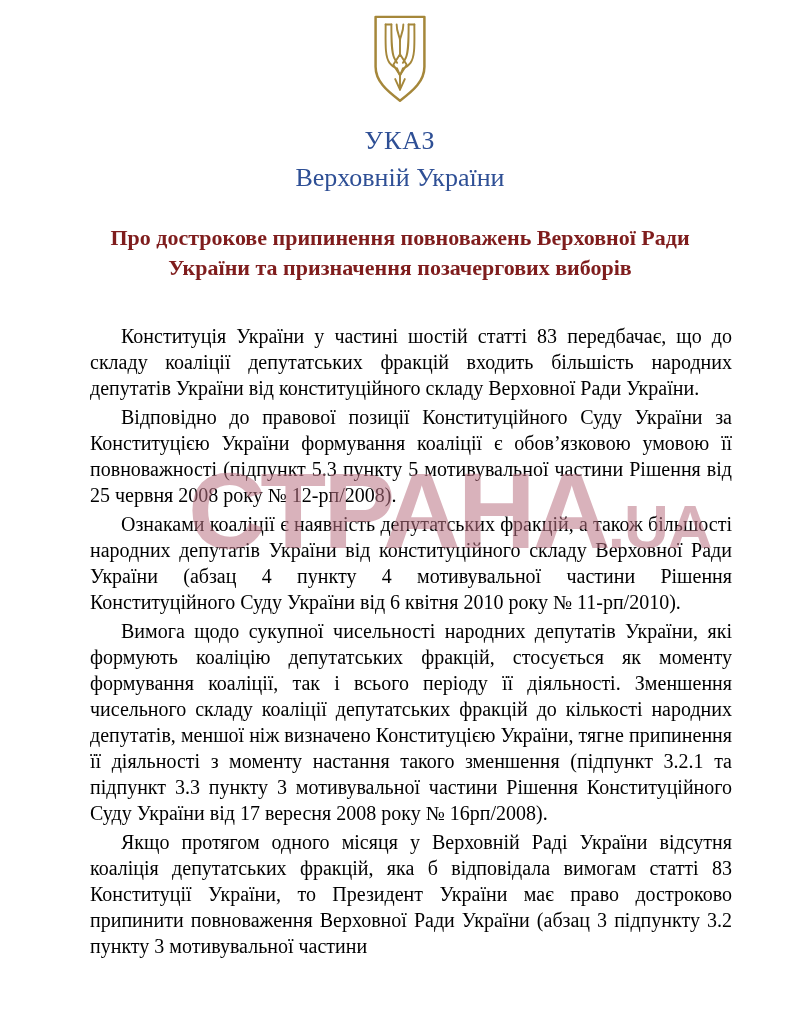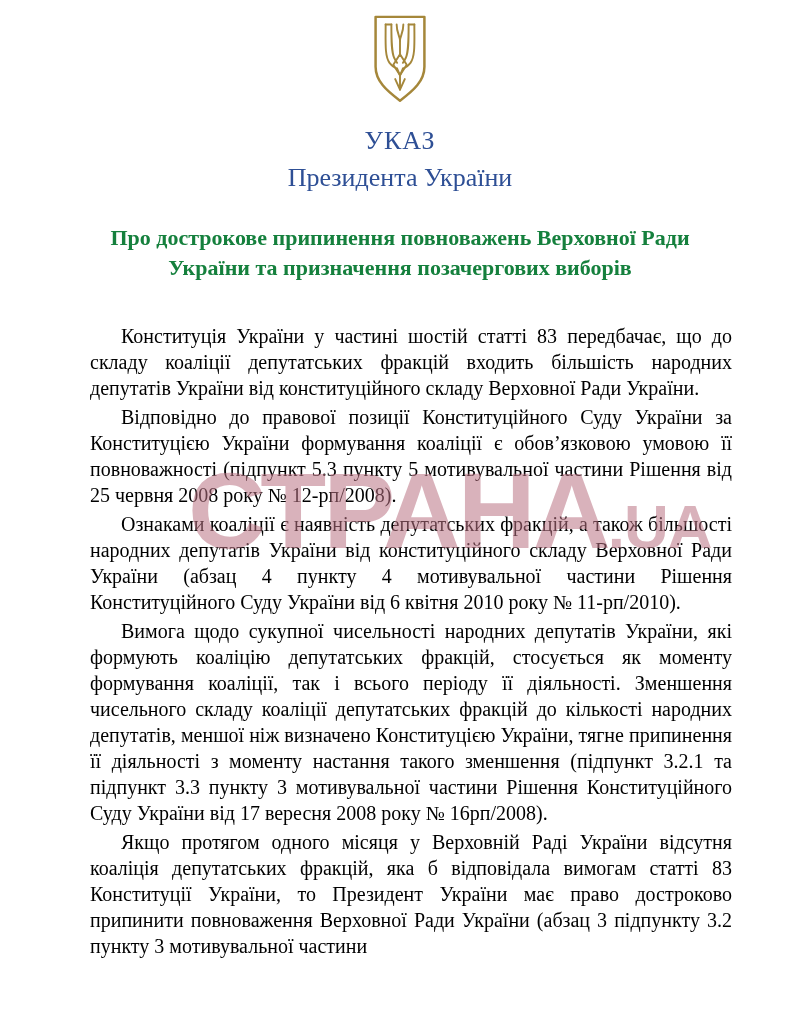--- a/index.html
+++ b/index.html
@@ -30,21 +30,21 @@
     text-align:center;
     font-size:26px;
     color:#2e4f95;
   }
   .doc-title {
     margin:30px 70px 0 70px;
     text-align:center;
     font-weight:bold;
     font-size:22px;
     line-height:30px;
-    color:#15803d;
+    color:#7f1d1d;
   }
   .body-text {
     margin:40px 62px 0 84px;
     font-size:20px;
     line-height:26px;
     text-align:justify;
   }
   .body-text p {
     margin:3px;
     text-indent:31px;
@@ -86,21 +86,21 @@
       <path d="M30,28 V44"></path>
       <path d="M30,42 L37,53 L30,64 L23,53 Z"></path>
       <path d="M27,57 L30,64 L33,57"></path>
       <path d="M30,64 V79"></path>
       <path d="M25,68 L30,79 L35,68"></path>
     </g>
   </svg>
 
   <div class="kicker">УКАЗ</div>
 
-  <div class="subtitle">Президента України</div>
+  <div class="subtitle">Верховній України</div>
 
   <div class="doc-title">
     <div>Про дострокове припинення повноважень Верховної Ради</div>
     <div>України та призначення позачергових виборів</div>
   </div>
 
   <div class="body-text">
     <p>Конституція України у частині шостій статті 83 передбачає, що до складу коаліції депутатських фракцій входить більшість народних депутатів України від конституційного складу Верховної Ради України.</p>
     <p>Відповідно до правової позиції Конституційного Суду України за Конституцією України формування коаліції є обов’язковою умовою її повноважності (підпункт 5.3 пункту 5 мотивувальної частини Рішення від 25 червня 2008 року № 12-рп/2008).</p>
     <p>Ознаками коаліції є наявність депутатських фракцій, а також більшості народних депутатів України від конституційного складу Верховної Ради України (абзац 4 пункту 4 мотивувальної частини Рішення Конституційного Суду України від 6 квітня 2010 року № 11-рп/2010).</p>

